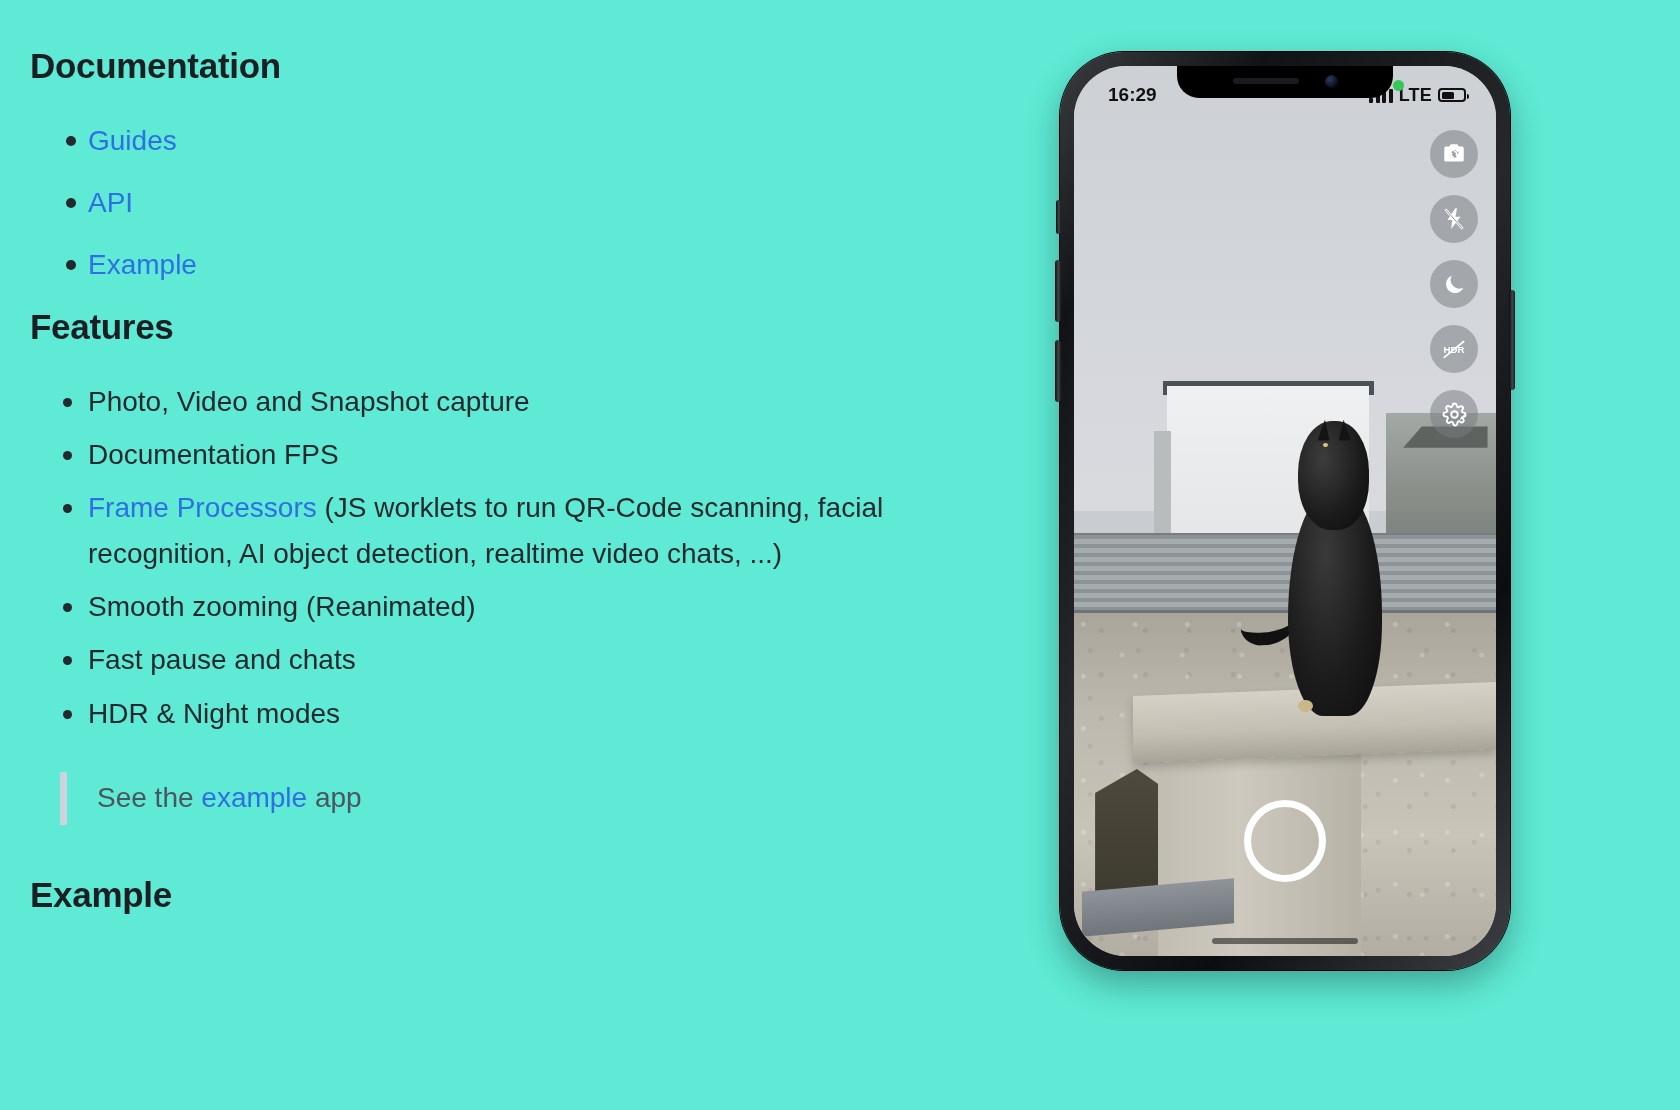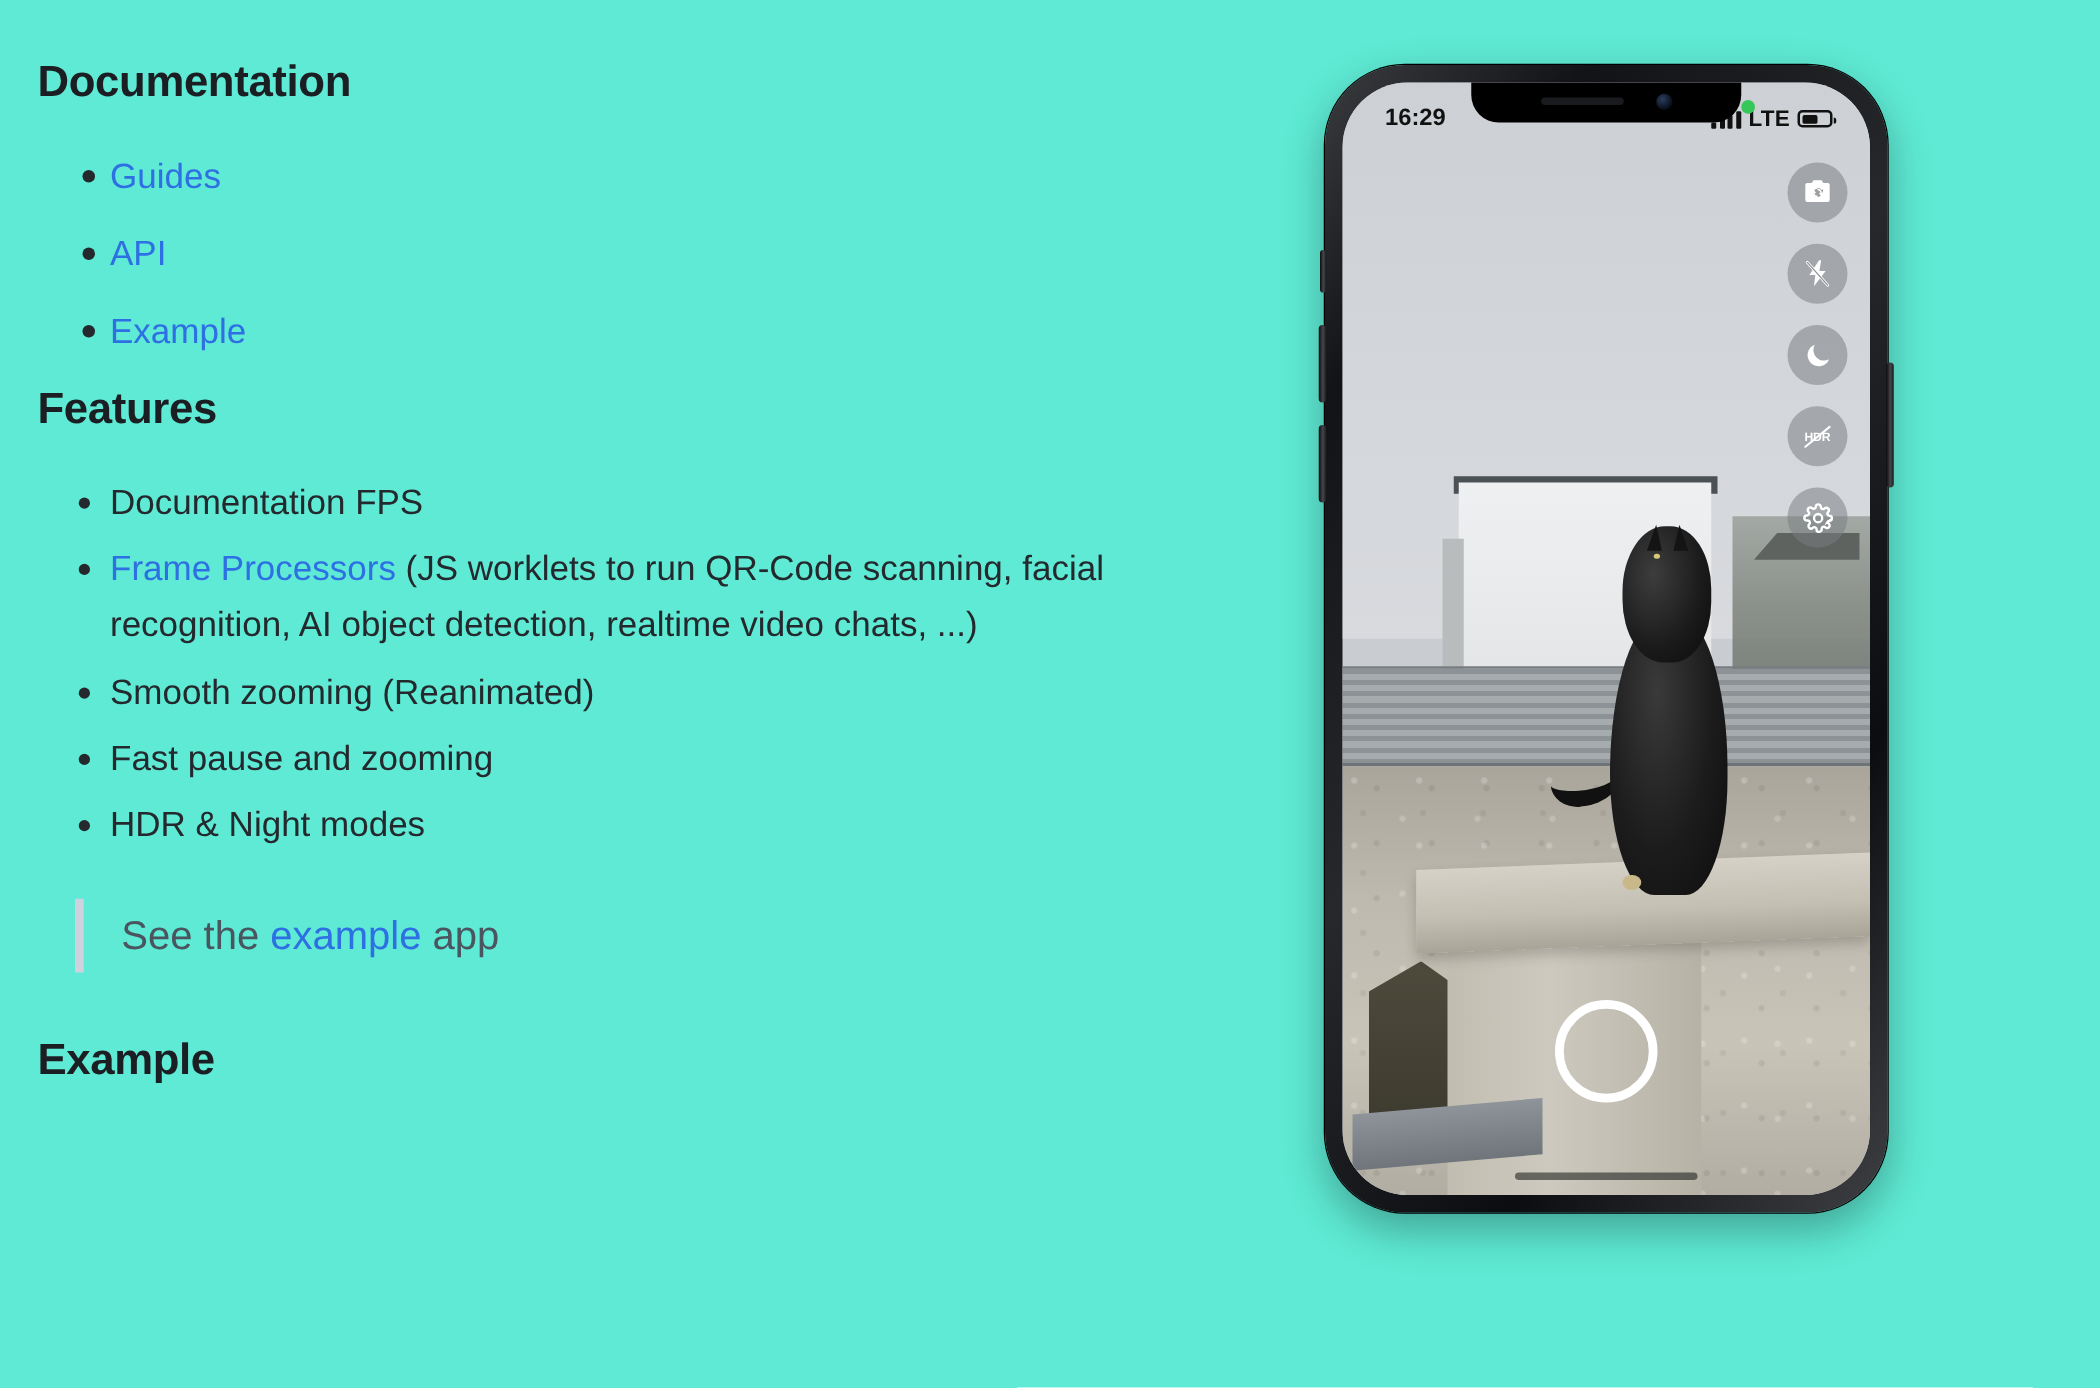--- a/index.html
+++ b/index.html
@@ -60,21 +60,21 @@
   ul.bullets.doc-links li { margin-bottom: 17px; }
   ul.bullets.doc-links li::before { left: 36px; top: 18px; width: 10px; height: 10px;}
 
   a.link { color: #2f6fe4; text-decoration: none; }
 
   .quote {
     margin: 36px 0 0 30px;
     padding: 4px 0 4px 30px;
     border-left: 7px solid #ccd3dc;
     color: #4b5560;
-    font-size: 32px;
+    font-size: 28px;
     line-height: 1.6;
   }
   .quote .link { color: #2f6fe4; }
 
   h2.example-heading {
     font-size: 35px;
     font-weight: bold;
     letter-spacing: -0.3px;
     margin: 50px 0 0 0;
     color: #1b1f23;
@@ -306,30 +306,33 @@
       </li>
       <li>
         <a class="link" href="#">Example</a>
       </li>
     </ul>
 
     <h2 class="section-heading features">Features</h2>
 
     <ul class="bullets">
       <li>
+        <span>Photo, Video and Snapshot capture</span>
+      </li>
+      <li>
         <span>Documentation FPS</span>
       </li>
       <li>
         <a class="link" href="#">Frame Processors</a><span> (JS worklets to run QR-Code scanning, facial recognition, AI object detection, realtime video chats, ...)</span>
       </li>
       <li>
         <span>Smooth zooming (Reanimated)</span>
       </li>
       <li>
-        <span>Fast pause and zooming</span>
+        <span>Fast pause and chats</span>
       </li>
       <li>
         <span>HDR &amp; Night modes</span>
       </li>
     </ul>
 
     <blockquote class="quote">
       <span>See the </span><a class="link" href="#">example</a><span> app</span>
     </blockquote>
 

